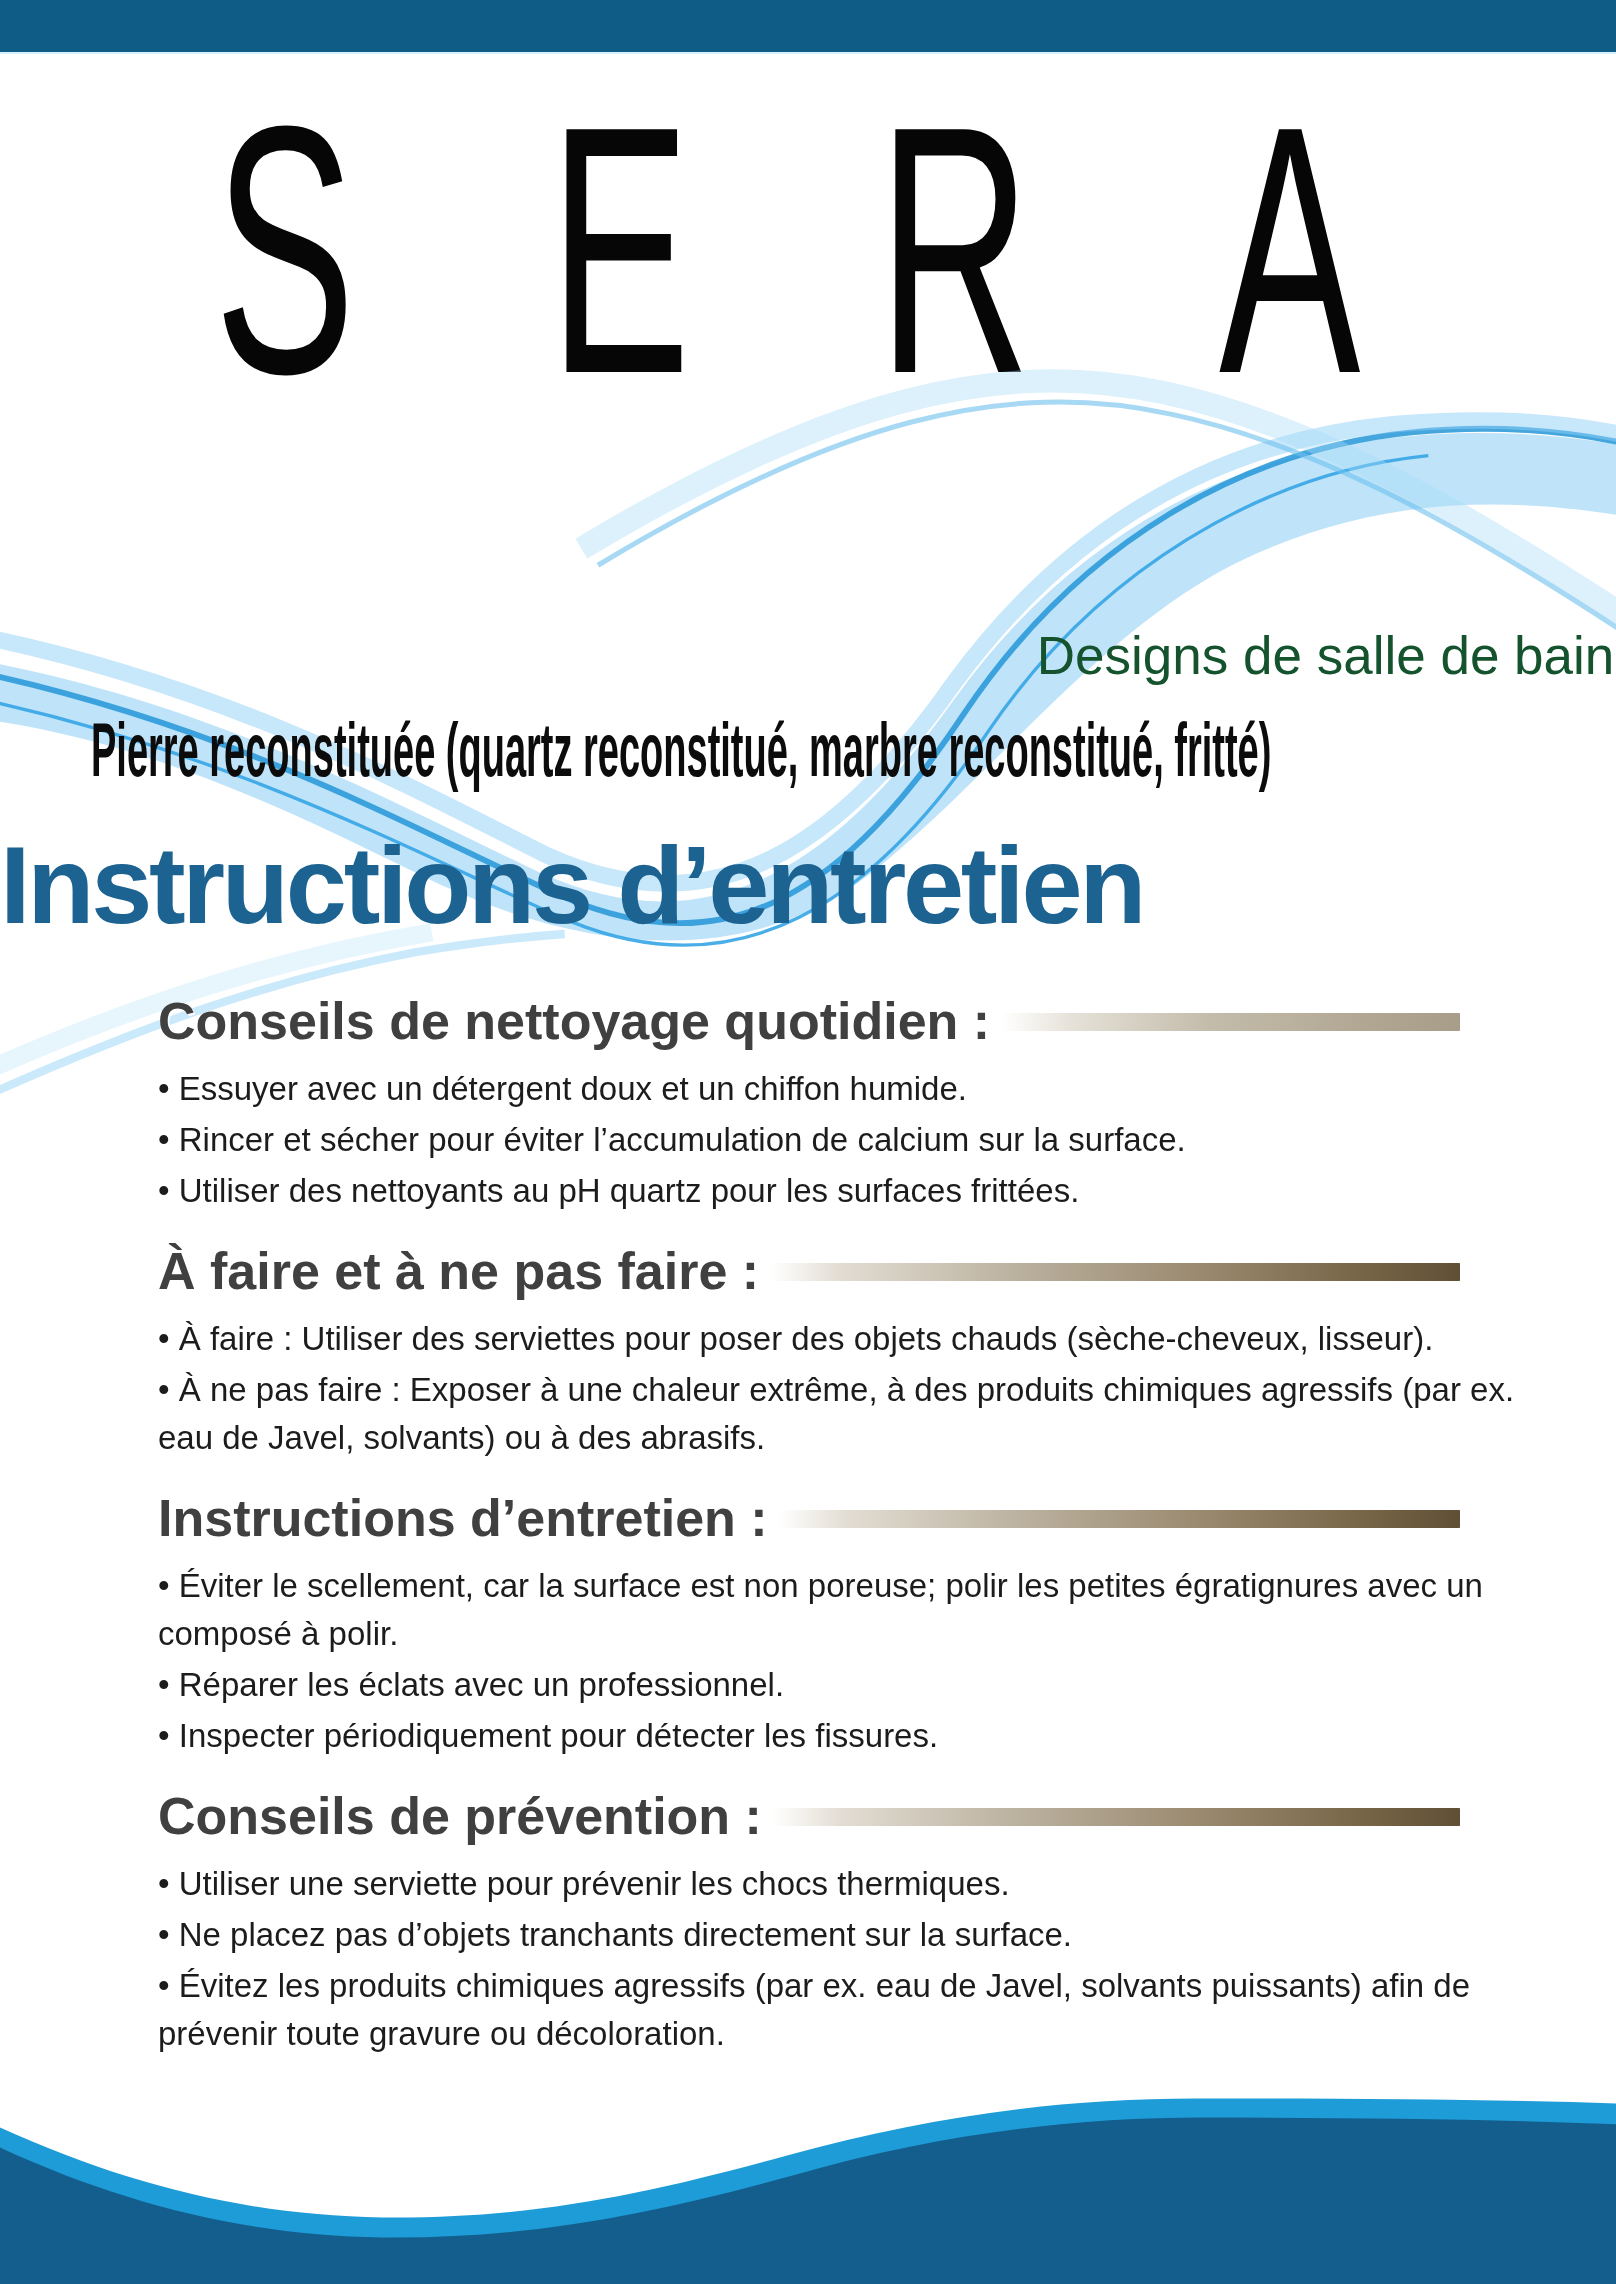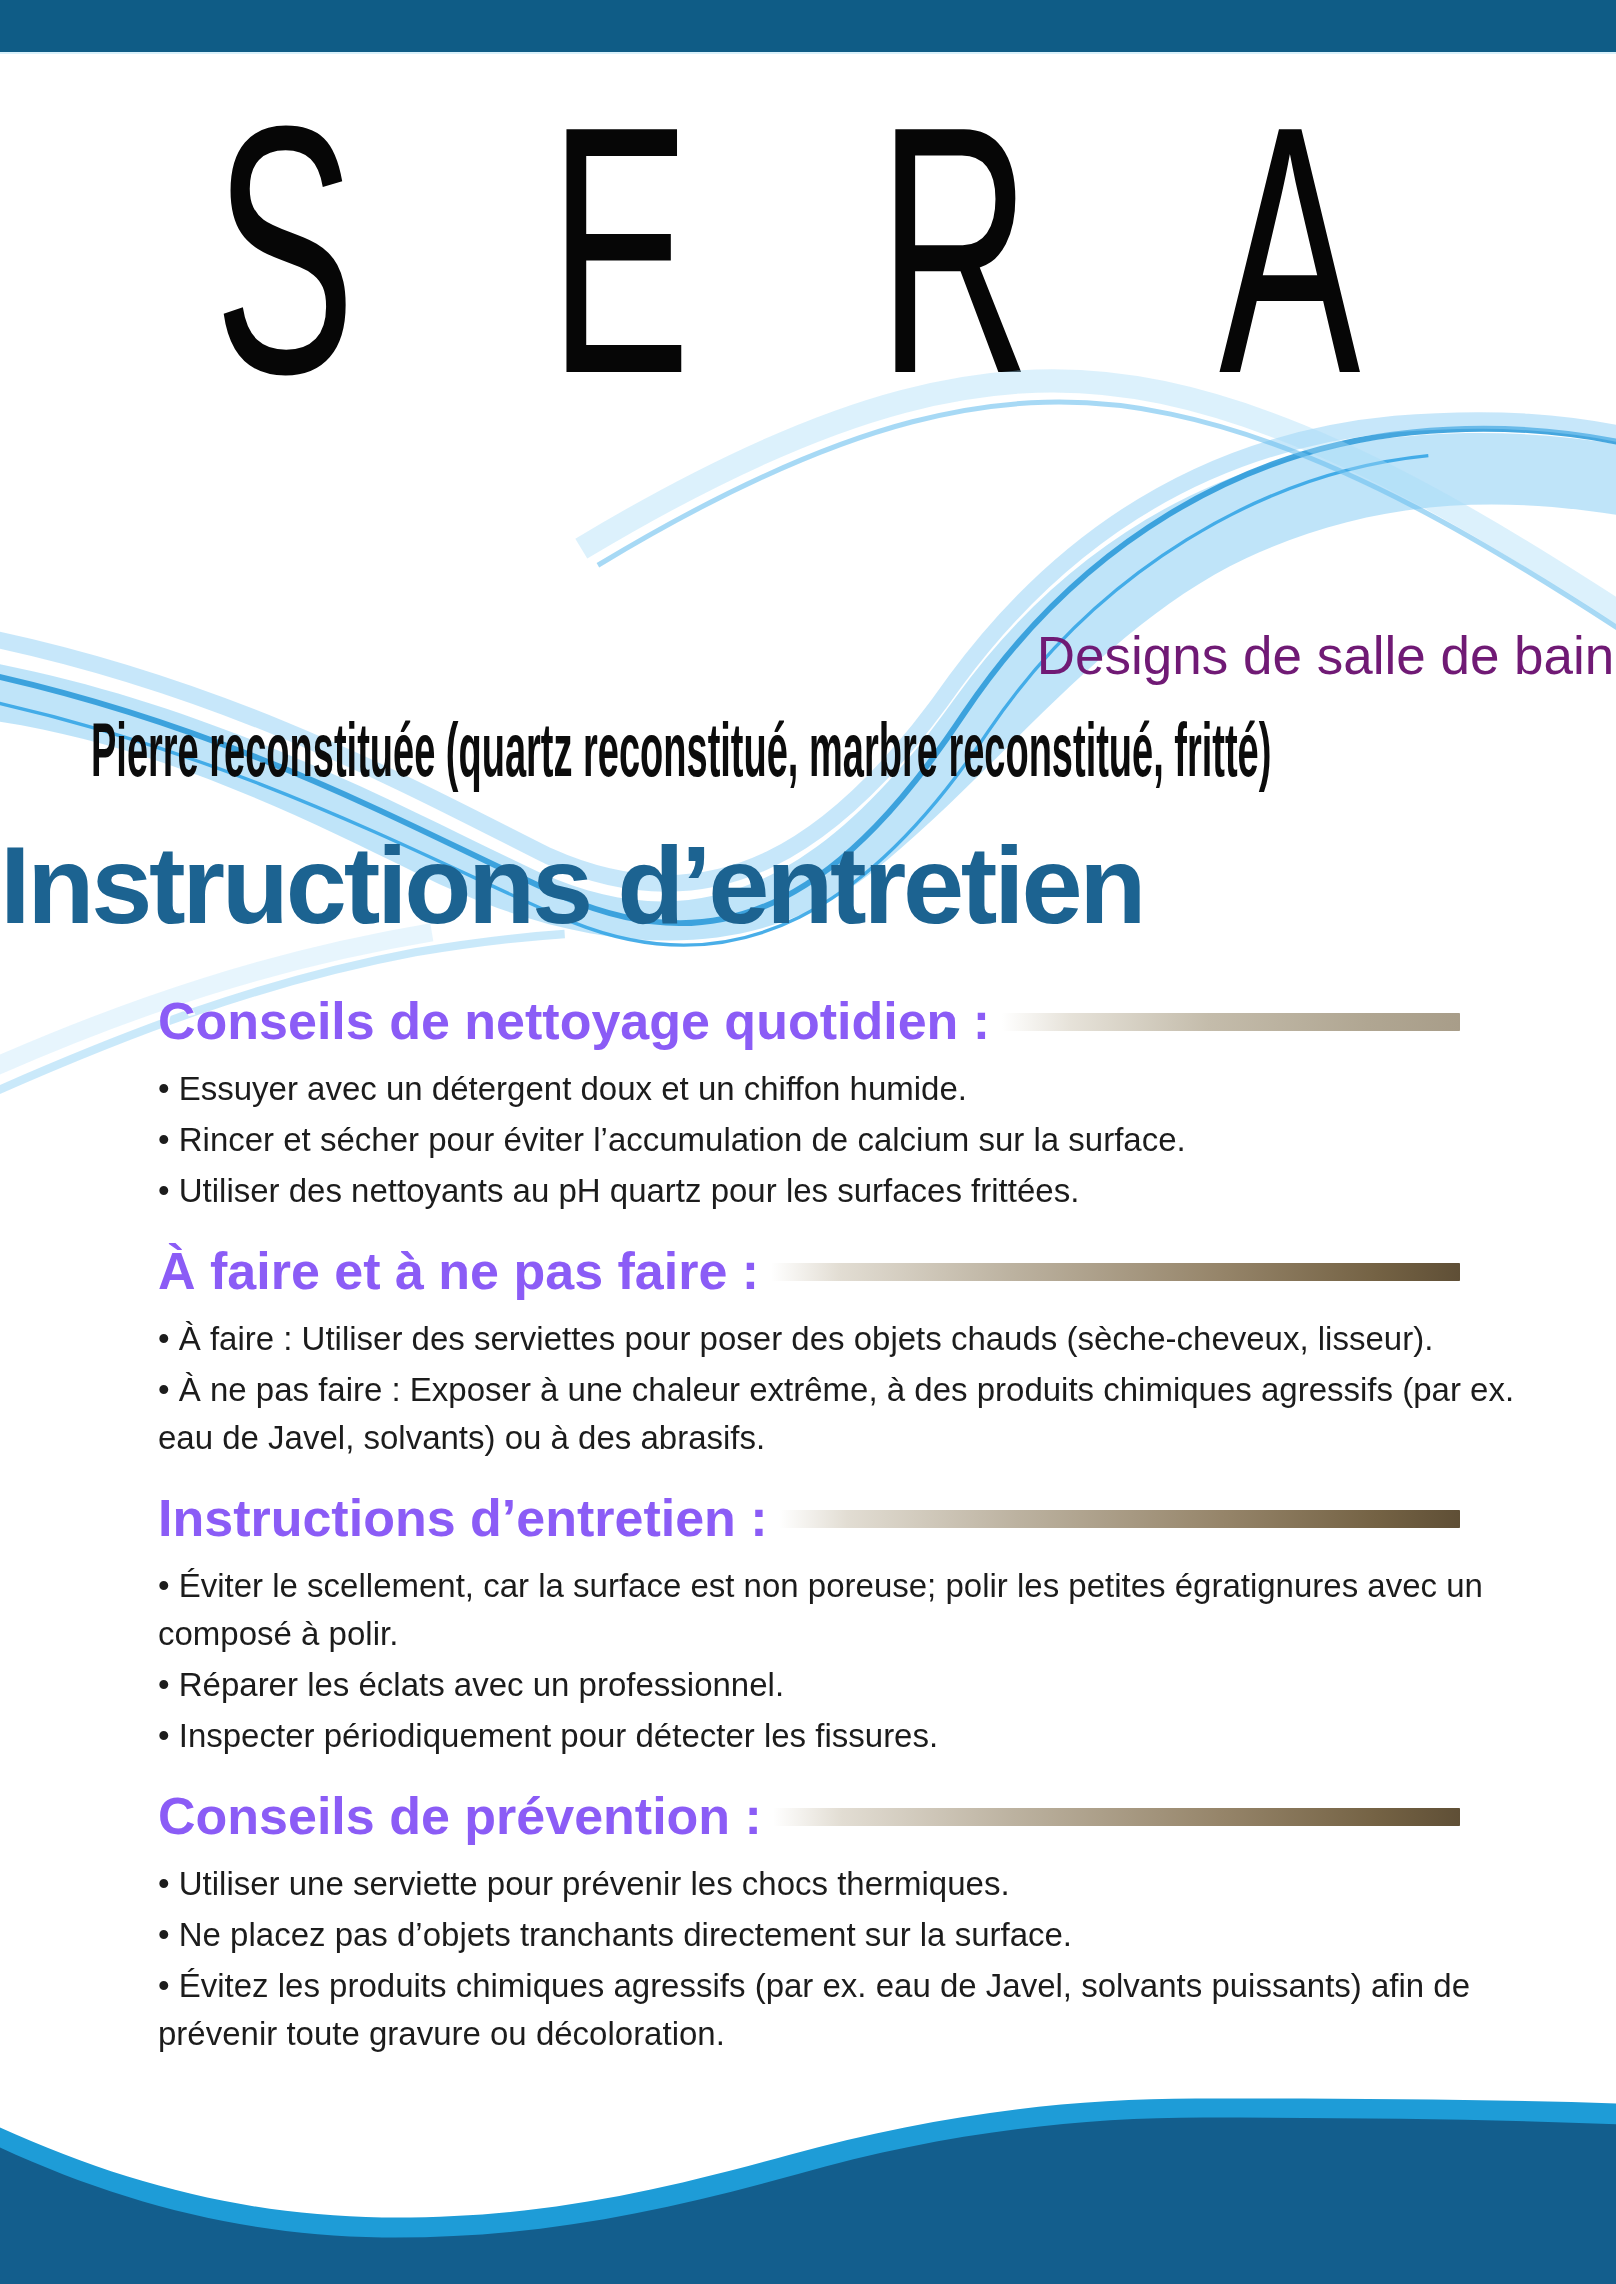--- a/index.html
+++ b/index.html
@@ -26,21 +26,21 @@
     display:inline-block;
     font-size:353px;line-height:254px;font-weight:400;color:#060606;
     transform:scaleX(0.60);transform-origin:50% 0;
     white-space:pre;
   }
   
   .wave-art{position:absolute;top:341px;left:0;width:1616px;height:789px;pointer-events:none;}
   
   .tagline{
     position:absolute;top:625px;right:1.7px;
-    font-size:53px;font-weight:400;color:#701a75;
+    font-size:53px;font-weight:400;color:#14532d;
     letter-spacing:0px;white-space:nowrap;
   }
   
   .headline{position:absolute;top:706px;left:91px;width:1525px;}
   .headline-inner{
     display:inline-block;white-space:nowrap;
     font-size:76px;font-weight:700;color:#0c0c0c;
     transform:scaleX(0.50);transform-origin:0 50%;
     letter-spacing:0px;
   }
@@ -51,21 +51,21 @@
     font-size:110px;font-weight:700;color:#1c6391;
     letter-spacing:-3.3px;
   }
   
   .content{position:absolute;top:990px;left:158px;width:1385px;}
   .section{margin:0;}
   .section + .section{margin-top:25px;}
   .section.last{}
   .h2row{display:flex;align-items:center;}
   .h2{
-    font-size:52px;font-weight:700;color:#8b5cf6;line-height:63px;
+    font-size:52px;font-weight:700;color:#404040;line-height:63px;
     white-space:nowrap;
     text-shadow:1.7px 1.7px 0 rgba(255,255,255,.9);
   }
   .bar{
     flex:1;height:18px;margin-left:11.6px;margin-right:83px;border-radius:0.8px;
     background:linear-gradient(90deg,#ffffff 0%,#e2ddd3 10%,#bcb2a0 35%,#96856a 65%,#746244 88%,#5f4f36 100%);
   }
   .bar.light{
     background:linear-gradient(90deg,#ffffff 0%,#e6e2d9 15%,#c4bcab 45%,#b0a692 80%,#a89d89 100%);
   }

